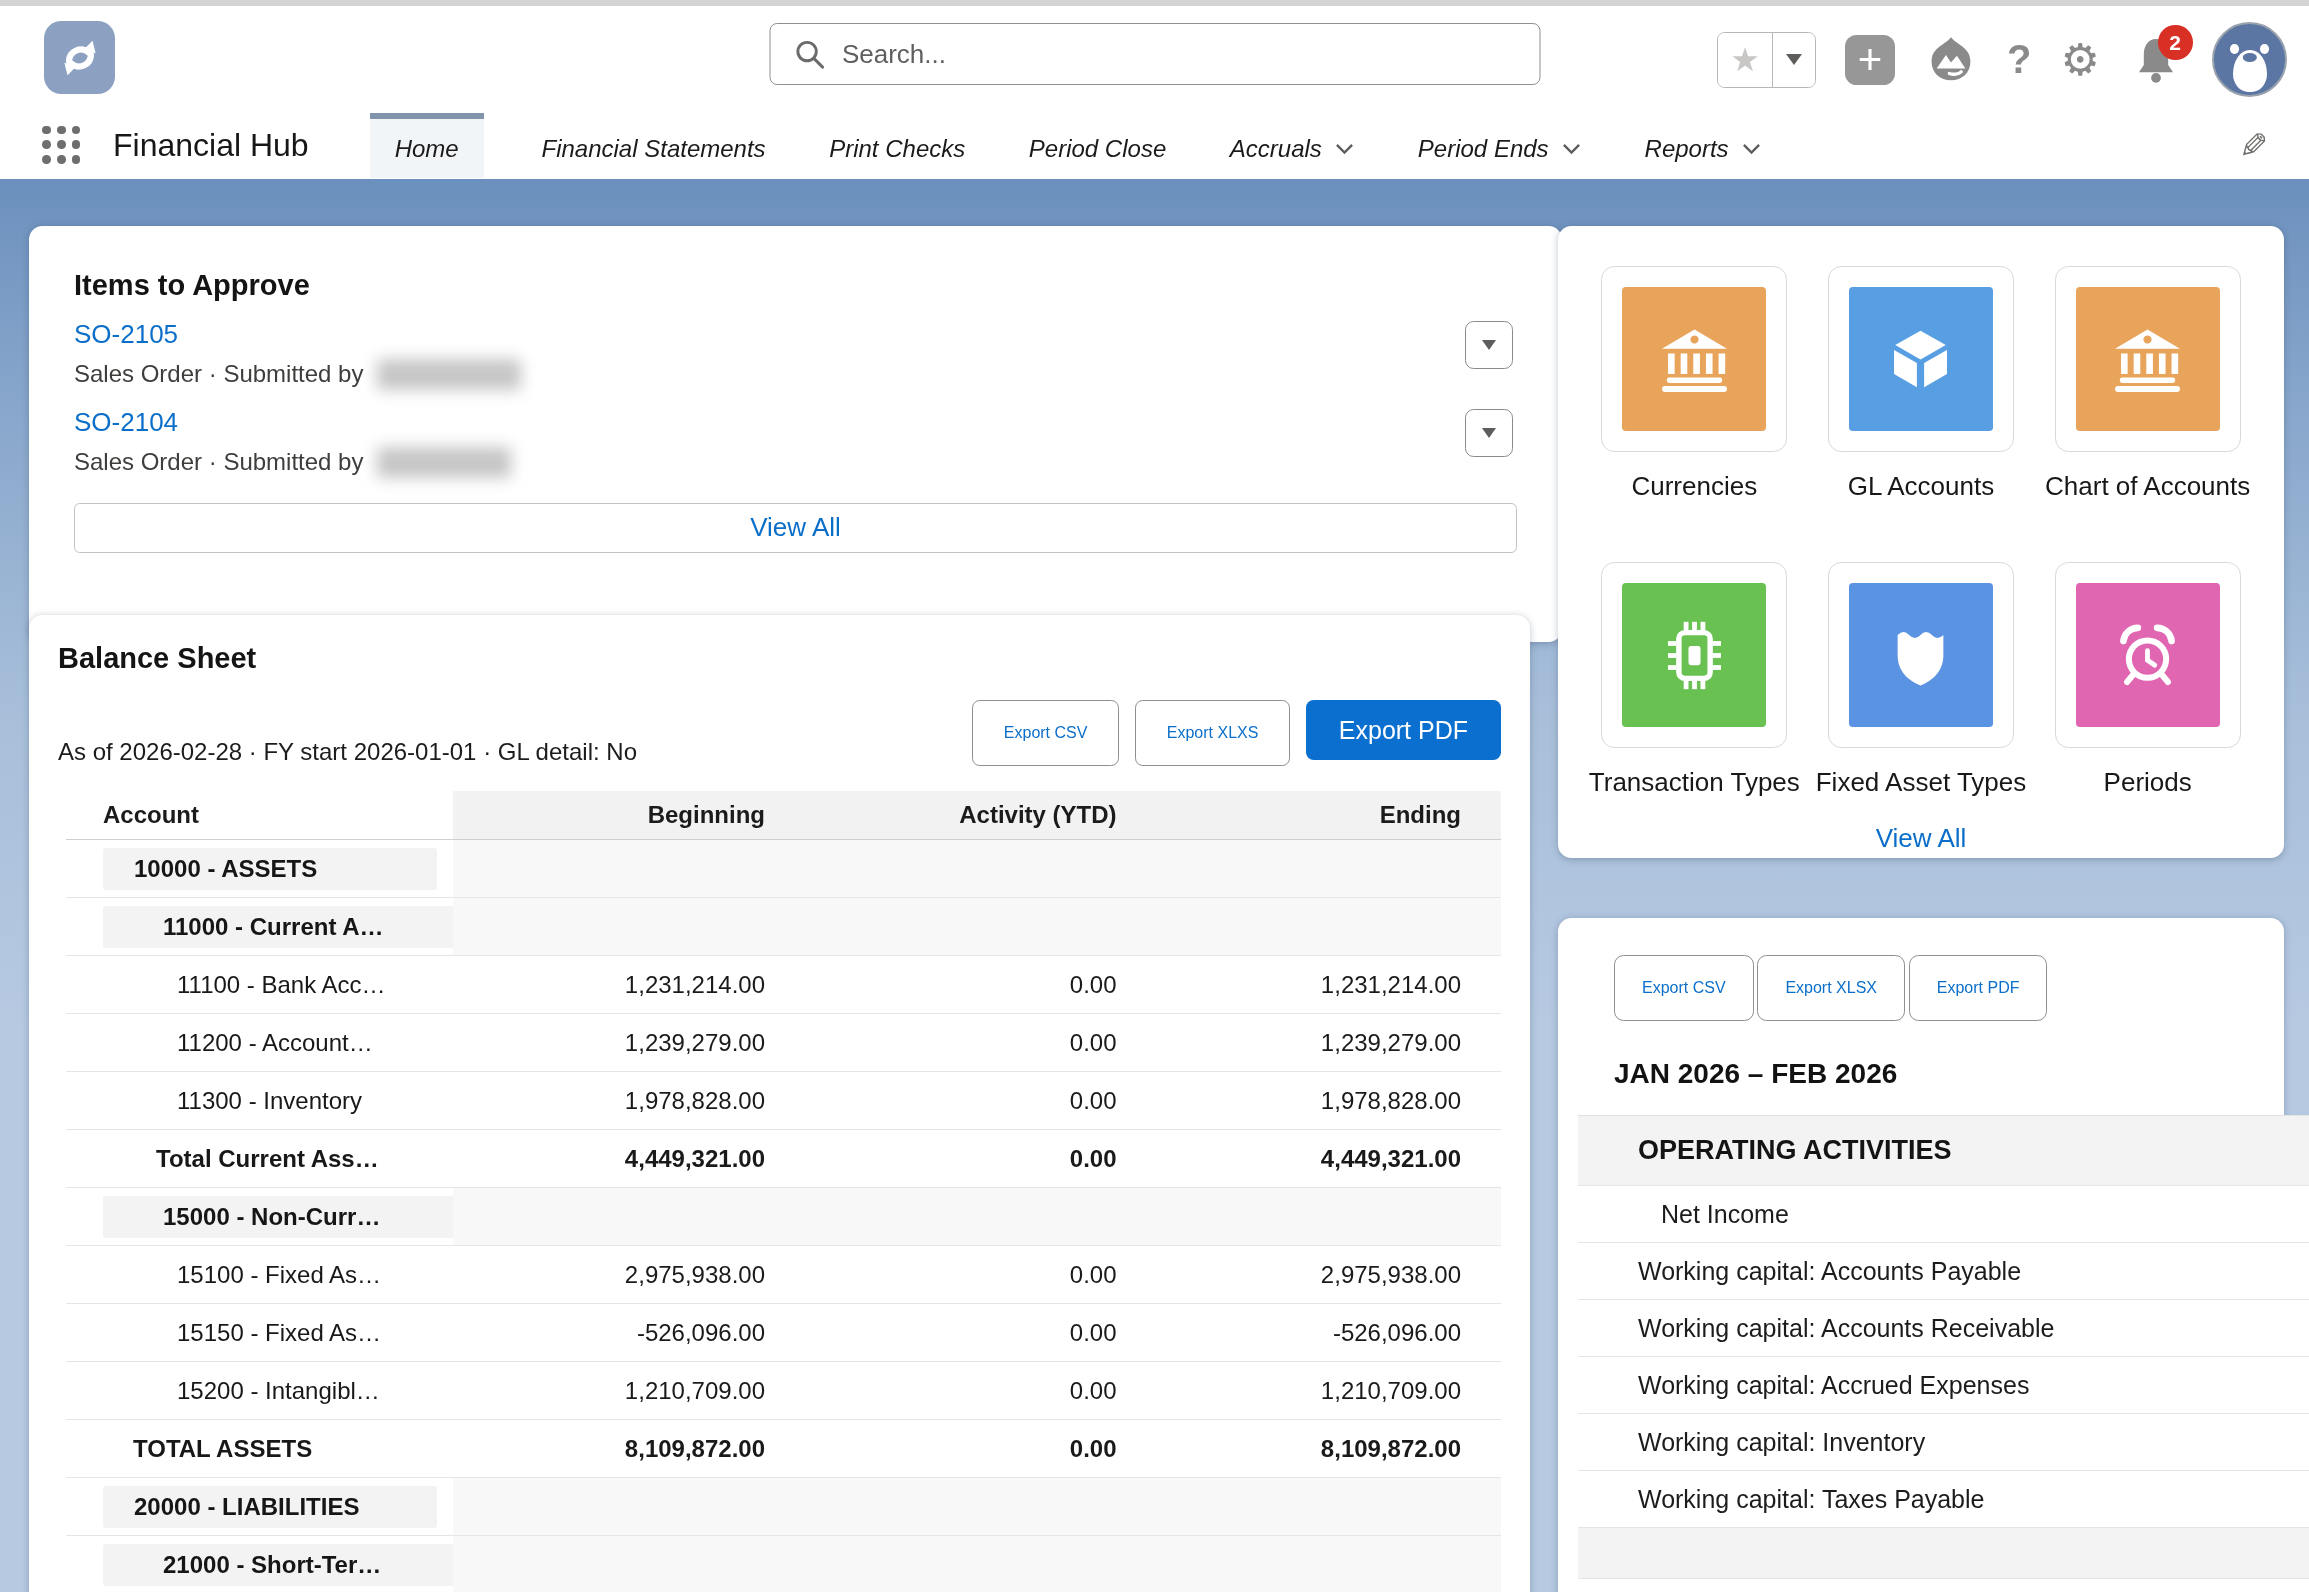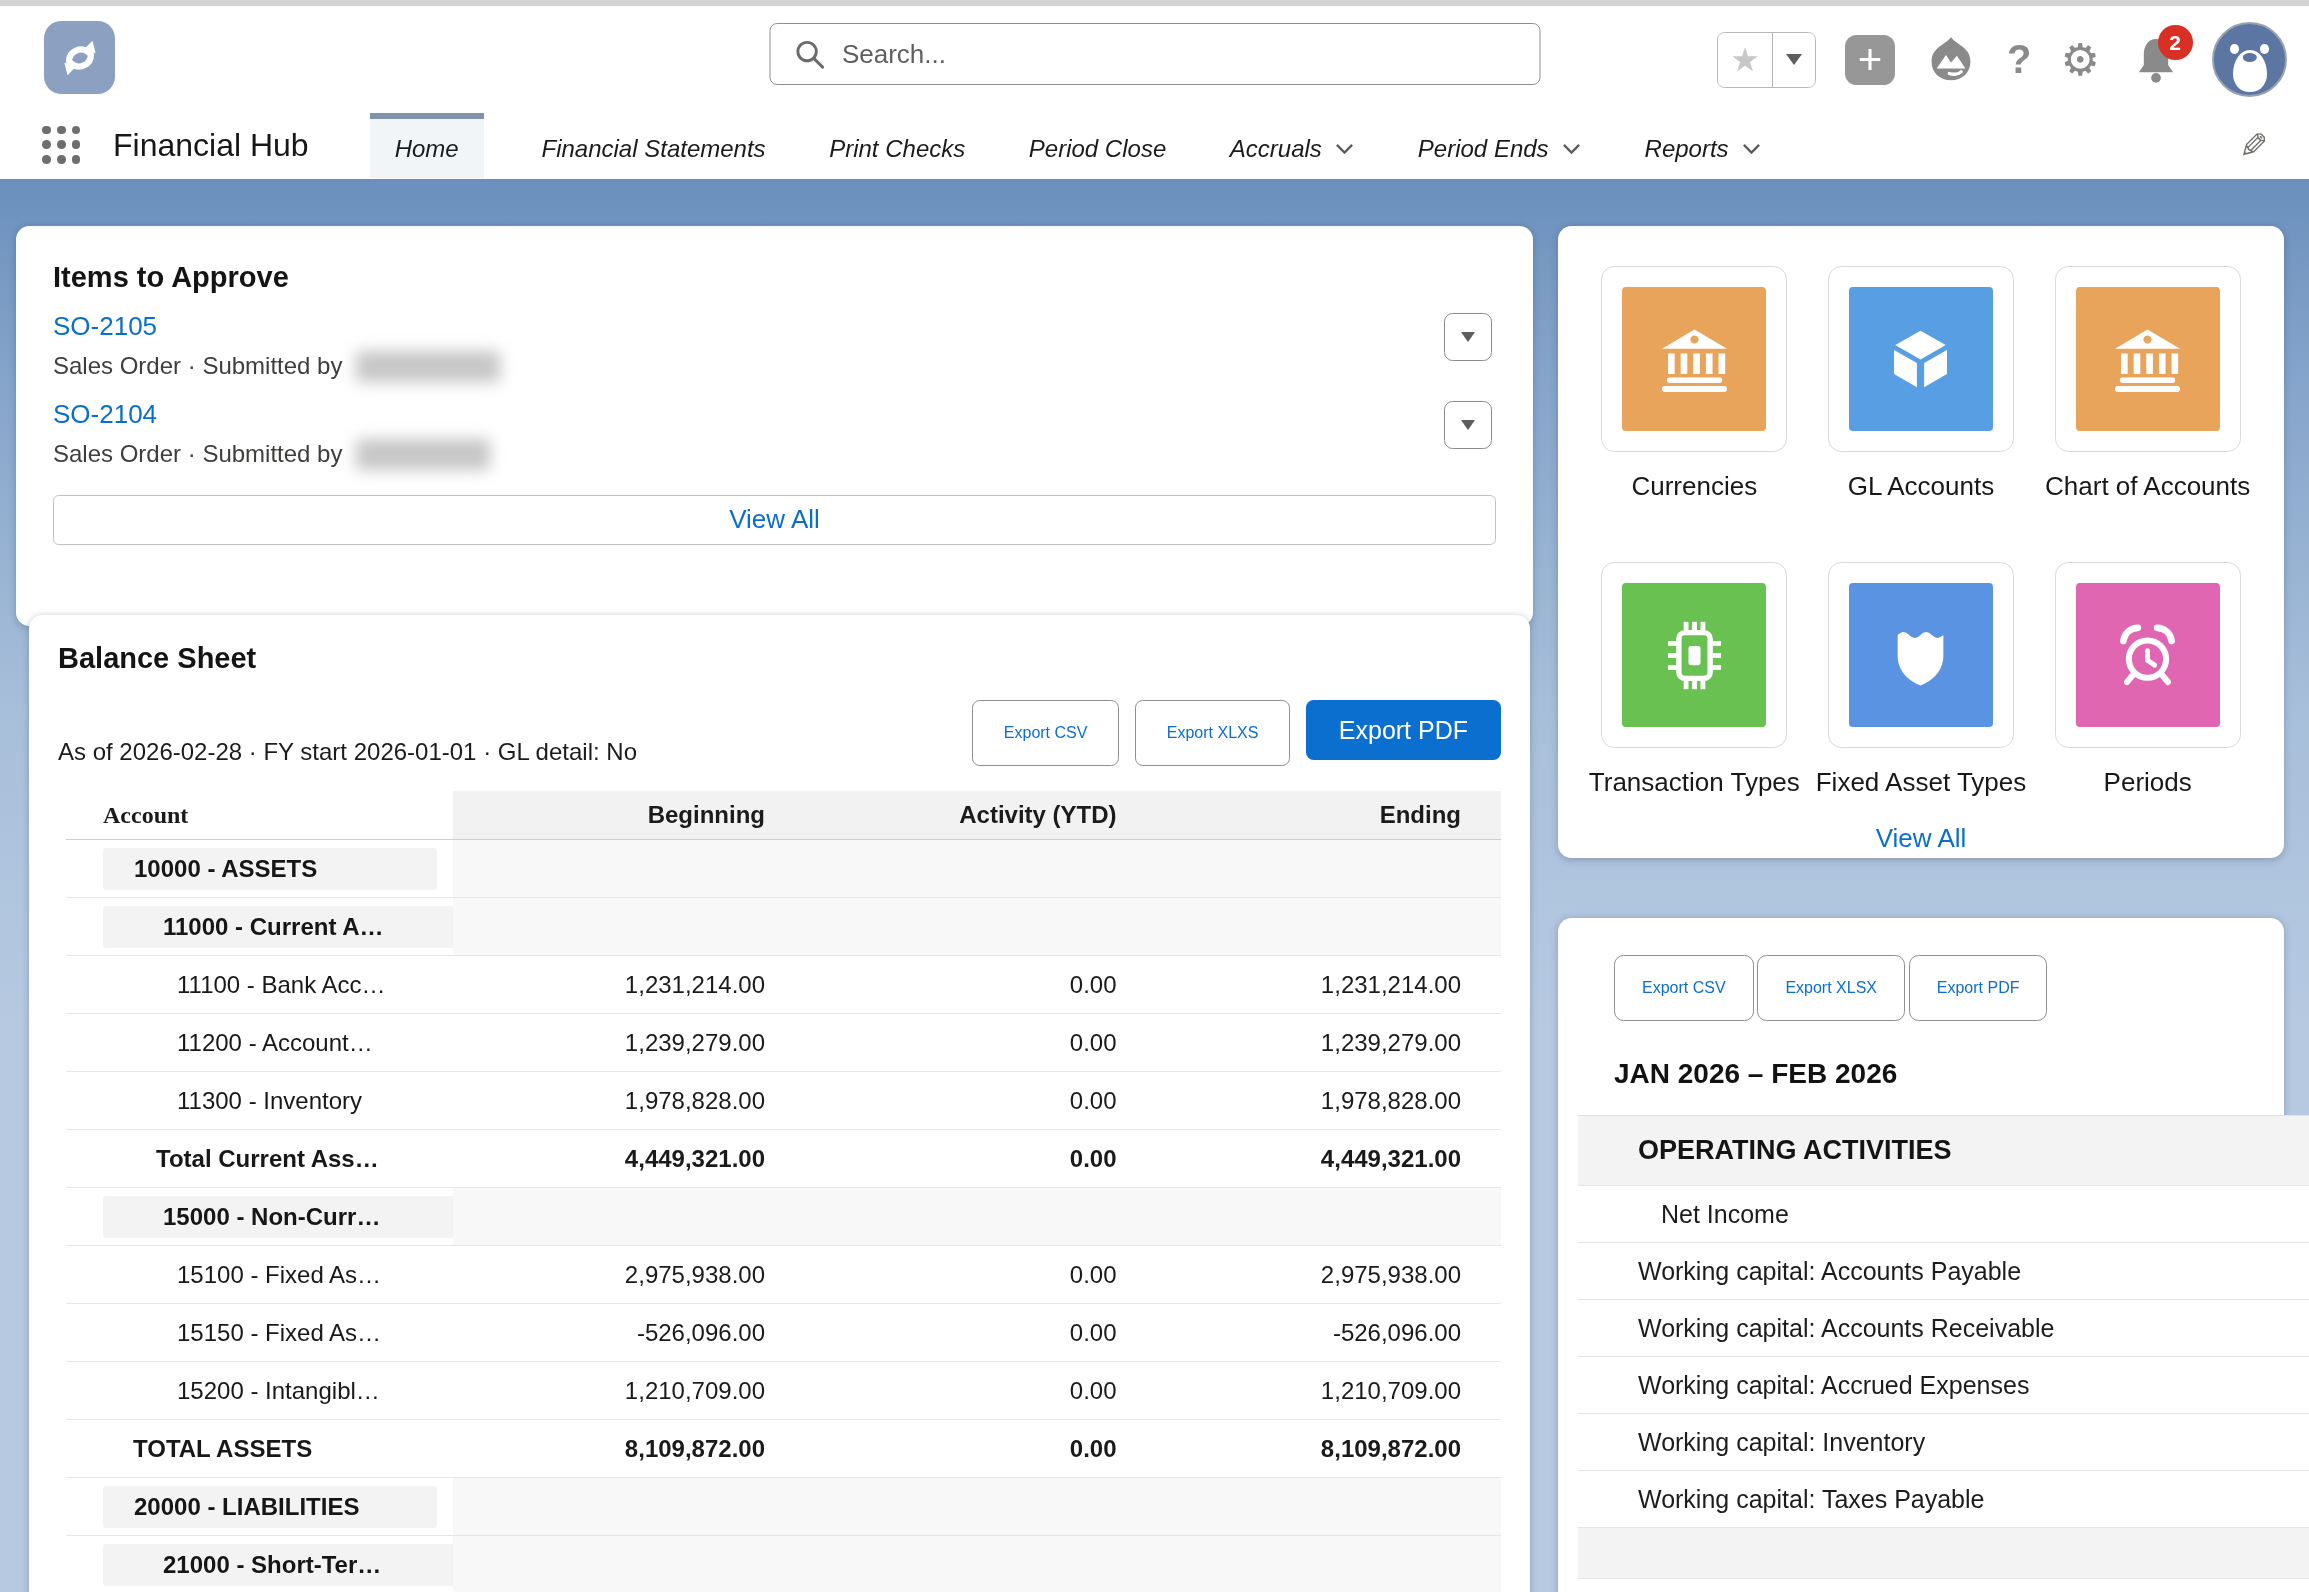--- a/index.html
+++ b/index.html
@@ -47,21 +47,21 @@
   .tab.active{background:#f2f5f8;border-top-color:#8095ab;padding:0 25px;}
   .tab svg{margin-left:13.4px;}
   .nav-edit{margin-left:auto;margin-right:42px;align-self:center;font-size:35px;color:#6f6e6b;transform:scaleX(-1);}
 
   
   .content{position:absolute;top:179px;left:0;right:0;bottom:0;
            background:linear-gradient(180deg,#6b90bd 0%,#85a4ca 14%,#a8bfda 38%,#b6c9e1 60%,#b6c9e1 100%);}
   .card{position:absolute;background:#fff;border-radius:13.4px;box-shadow:0 1.9px 7.7px rgba(40,60,90,.30);}
 
   
-  #items-card{left:16px;top:47px;width:1501px;height:384px;padding:8px;}
+  #items-card{left:29px;top:47px;width:1501px;height:384px;padding:16px;}
   .card-title{margin:27px 29px 0 29px;font-size:29px;font-weight:700;color:#141414;}
   .approve-row{position:relative;margin:17.3px 29px 0 29px;}
   .so-link{font-size:26px;color:#0b6fca;cursor:pointer;}
   .approve-meta{margin-top:8.6px;font-size:24px;color:#3e3e3c;display:flex;align-items:center;}
   .blur-chip{display:inline-block;width:144px;height:31px;margin-left:13.4px;background:#c6c6c6;
              filter:blur(7.7px);border-radius:3.8px;}
   .row-caret-btn{position:absolute;right:3.8px;top:1.9px;width:46px;height:46px;border:1.9px solid #8a8a88;
                  border-radius:8.6px;background:#fff;display:flex;align-items:center;justify-content:center;cursor:pointer;}
   .row-caret-btn .tri-down{border-left-width:7.7px;border-right-width:7.7px;border-top-width:10.6px;}
   .viewall-btn{margin:25px 29px 0 29px;height:48px;border:1px solid #c2c2c0;border-radius:5.8px;
@@ -73,21 +73,21 @@
   .bs-sub{font-size:24px;color:#1c1c1c;}
   .bs-buttons{margin-left:auto;display:flex;gap:15.4px;}
   .btn-outline{height:66px;padding:0 31px;border:1px solid #8f8f8d;border-radius:7.7px;background:#fff;
                color:#0b6fca;font-size:16px;display:flex;align-items:center;cursor:pointer;
                font-family:"Liberation Sans",sans-serif;}
   .btn-solid{height:60px;padding:0 33px;border:none;border-radius:7.7px;background:#0a6fce;color:#fff;
              font-size:25px;display:flex;align-items:center;cursor:pointer;font-family:"Liberation Sans",sans-serif;}
   table.bs{margin:25px 29px 0 37px;width:1435px;border-collapse:collapse;table-layout:fixed;}
   table.bs col.c0{width:27%;} table.bs col.c1{width:24.5%;} table.bs col.c2{width:24.5%;} table.bs col.c3{width:24%;}
   table.bs th{height:46px;font-size:24px;font-weight:700;color:#1b1b1b;border-bottom:1.9px solid #cfcfcf;}
-  table.bs th.acc{text-align:left;padding-left:37px;background:#fff;font-family:Liberation Serif, serif;}
+  table.bs th.acc{text-align:left;padding-left:37px;background:#fff;}
   table.bs th.num{text-align:right;padding-right:40px;background:#f3f2f2;}
   table.bs td{height:55px;font-size:24px;border-bottom:1px solid #e6e6e6;}
   table.bs td.acc{padding-left:37px;}
   table.bs td.num{text-align:right;padding-right:40px;color:#1a1a1a;}
   tr.grp td.num{background:#f8f8f8;}
   .chip{display:flex;align-items:center;width:303px;height:42px;background:#f4f3f3;border-radius:2.9px;
         font-weight:700;font-size:24px;color:#161616;}
   tr.g1 .chip{padding-left:31px;} tr.g2 .chip{padding-left:60px;}
   tr.leaf td.acc{padding-left:111px;}
   tr.t2 td{font-weight:700;} tr.t2 td.acc{padding-left:90px;}

